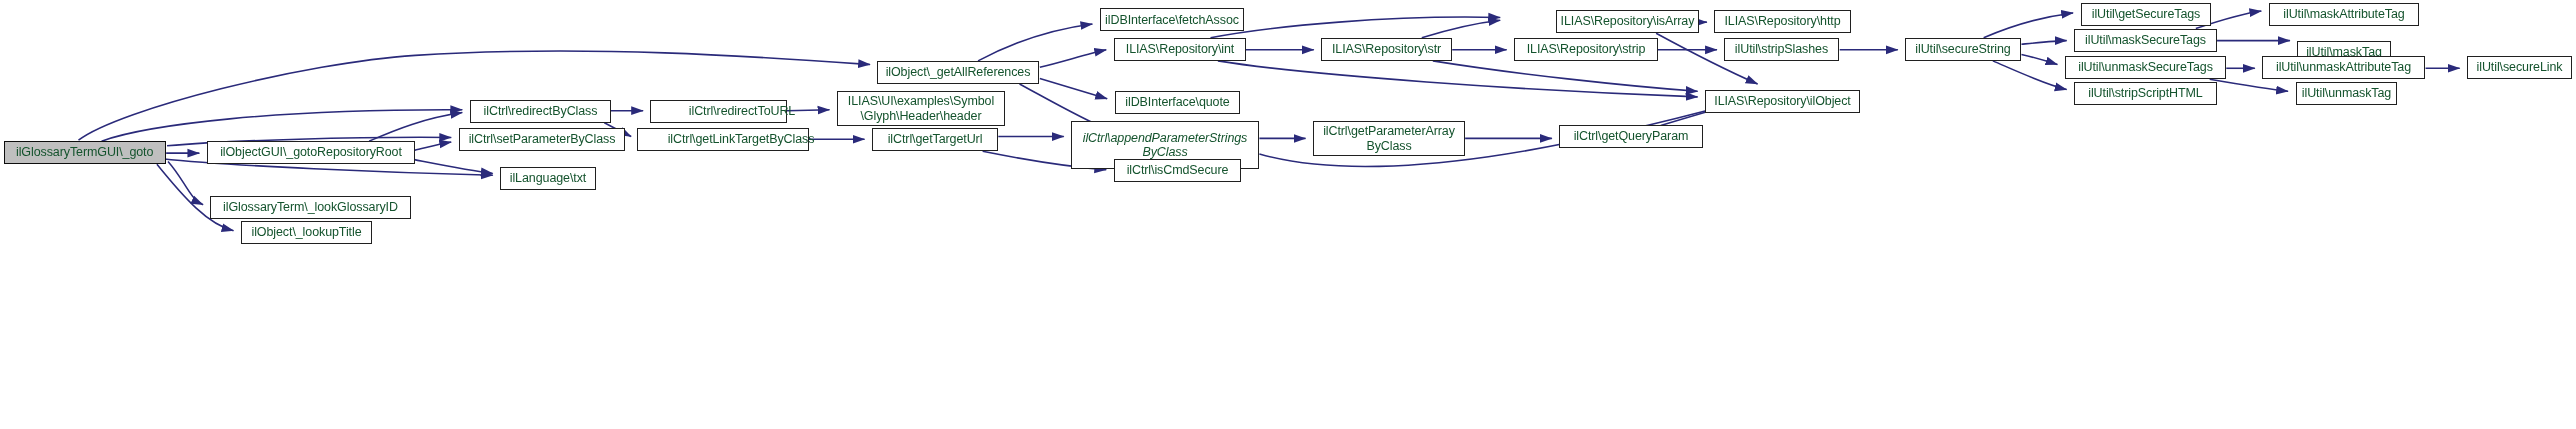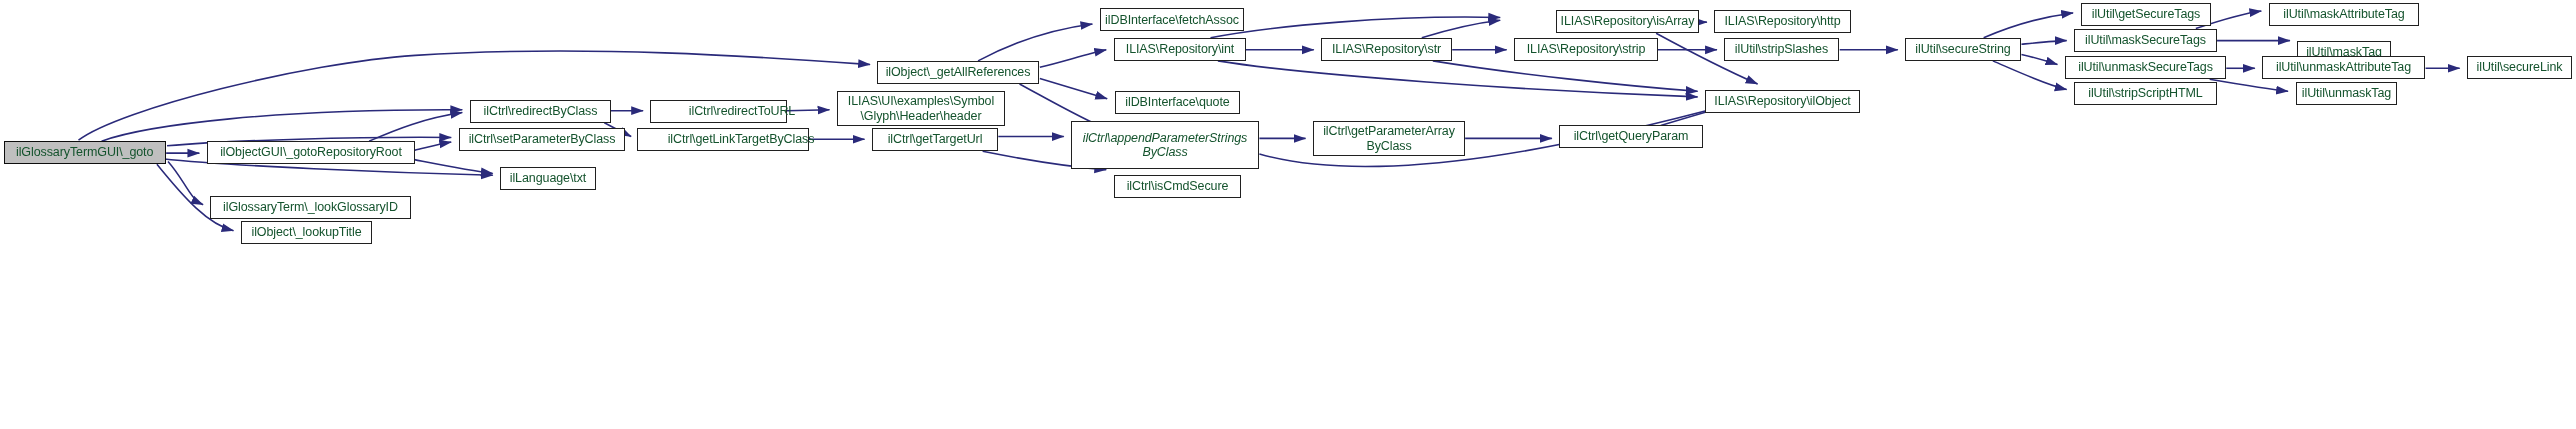--- a/index.html
+++ b/index.html
@@ -113,21 +113,21 @@
       <div class="node" style="left: 837px; top: 91px; width: 168px; height: 35px;"><span>ILIAS\UI\examples\Symbol
 \Glyph\Header\header</span></div>
       <div class="node" style="left: 872px; top: 128px; width: 126px; height: 23px;"><span>ilCtrl\getTargetUrl</span></div>
       <div class="node" style="left: 877px; top: 61px; width: 162px; height: 23px;"><span>ilObject\_getAllReferences</span></div>
       <div class="node" style="left: 1100px; top: 8.3px; width: 144px; height: 23px;"><span>ilDBInterface\fetchAssoc</span></div>
       <div class="node" style="left: 1114px; top: 38px; width: 132px; height: 23px;"><span>ILIAS\Repository\int</span></div>
       <div class="node" style="left: 1115px; top: 91px; width: 125px; height: 23px;"><span>ilDBInterface\quote</span></div>
       <div class="node" style="left: 1115px; top: 122px; width: 125px; height: 23px;"><span>ilDBInterface\query</span></div>
       <div class="node" style="left: 1071px; top: 121px; width: 188px; height: 48px; font-style: italic;"><span>ilCtrl\appendParameterStrings
 ByClass</span></div>
-      <div class="node" style="left: 1114px; top: 159px; width: 127px; height: 23px; margin-top: 16px;"><span>ilCtrl\isCmdSecure</span></div>
+      <div class="node" style="left: 1114px; top: 159px; width: 127px; height: 23px;"><span>ilCtrl\isCmdSecure</span></div>
       <div class="node" style="left: 1321px; top: 38px; width: 131px; height: 23px;"><span>ILIAS\Repository\str</span></div>
       <div class="node" style="left: 1556px; top: 10px; width: 143px; height: 23px;"><span>ILIAS\Repository\isArray</span></div>
       <div class="node" style="left: 1514px; top: 38px; width: 144px; height: 23px;"><span>ILIAS\Repository\strip</span></div>
       <div class="node" style="left: 1313px; top: 121px; width: 152px; height: 35px;"><span>ilCtrl\getParameterArray
 ByClass</span></div>
       <div class="node" style="left: 1559px; top: 125px; width: 144px; height: 23px;"><span>ilCtrl\getQueryParam</span></div>
       <div class="node" style="left: 1714px; top: 10px; width: 137px; height: 23px;"><span>ILIAS\Repository\http</span></div>
       <div class="node" style="left: 1724px; top: 38px; width: 115px; height: 23px;"><span>ilUtil\stripSlashes</span></div>
       <div class="node" style="left: 1705px; top: 90px; width: 155px; height: 23px;"><span>ILIAS\Repository\ilObject</span></div>
       <div class="node" style="left: 1905px; top: 38px; width: 116px; height: 23px;"><span>ilUtil\secureString</span></div>

